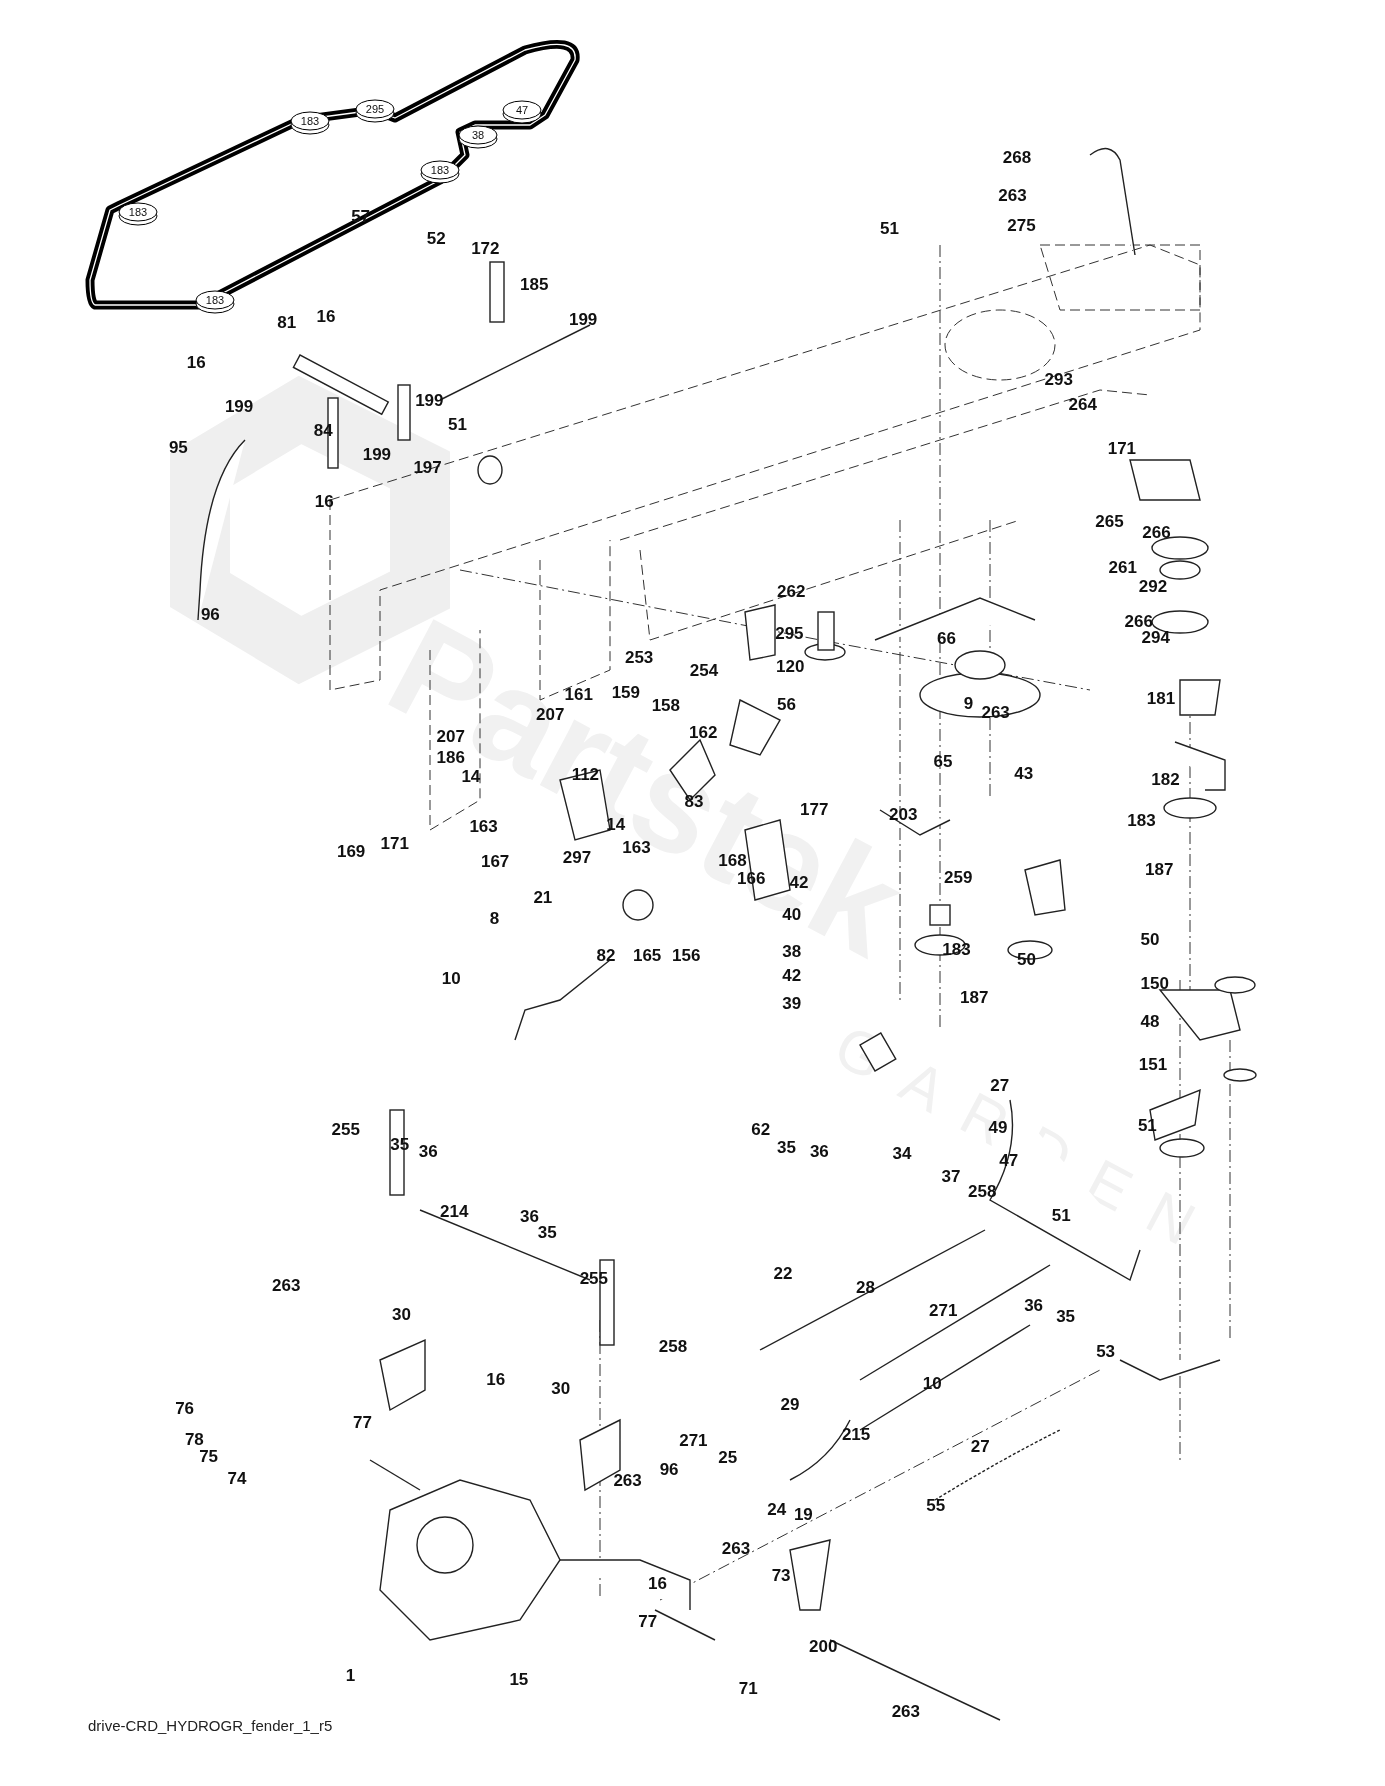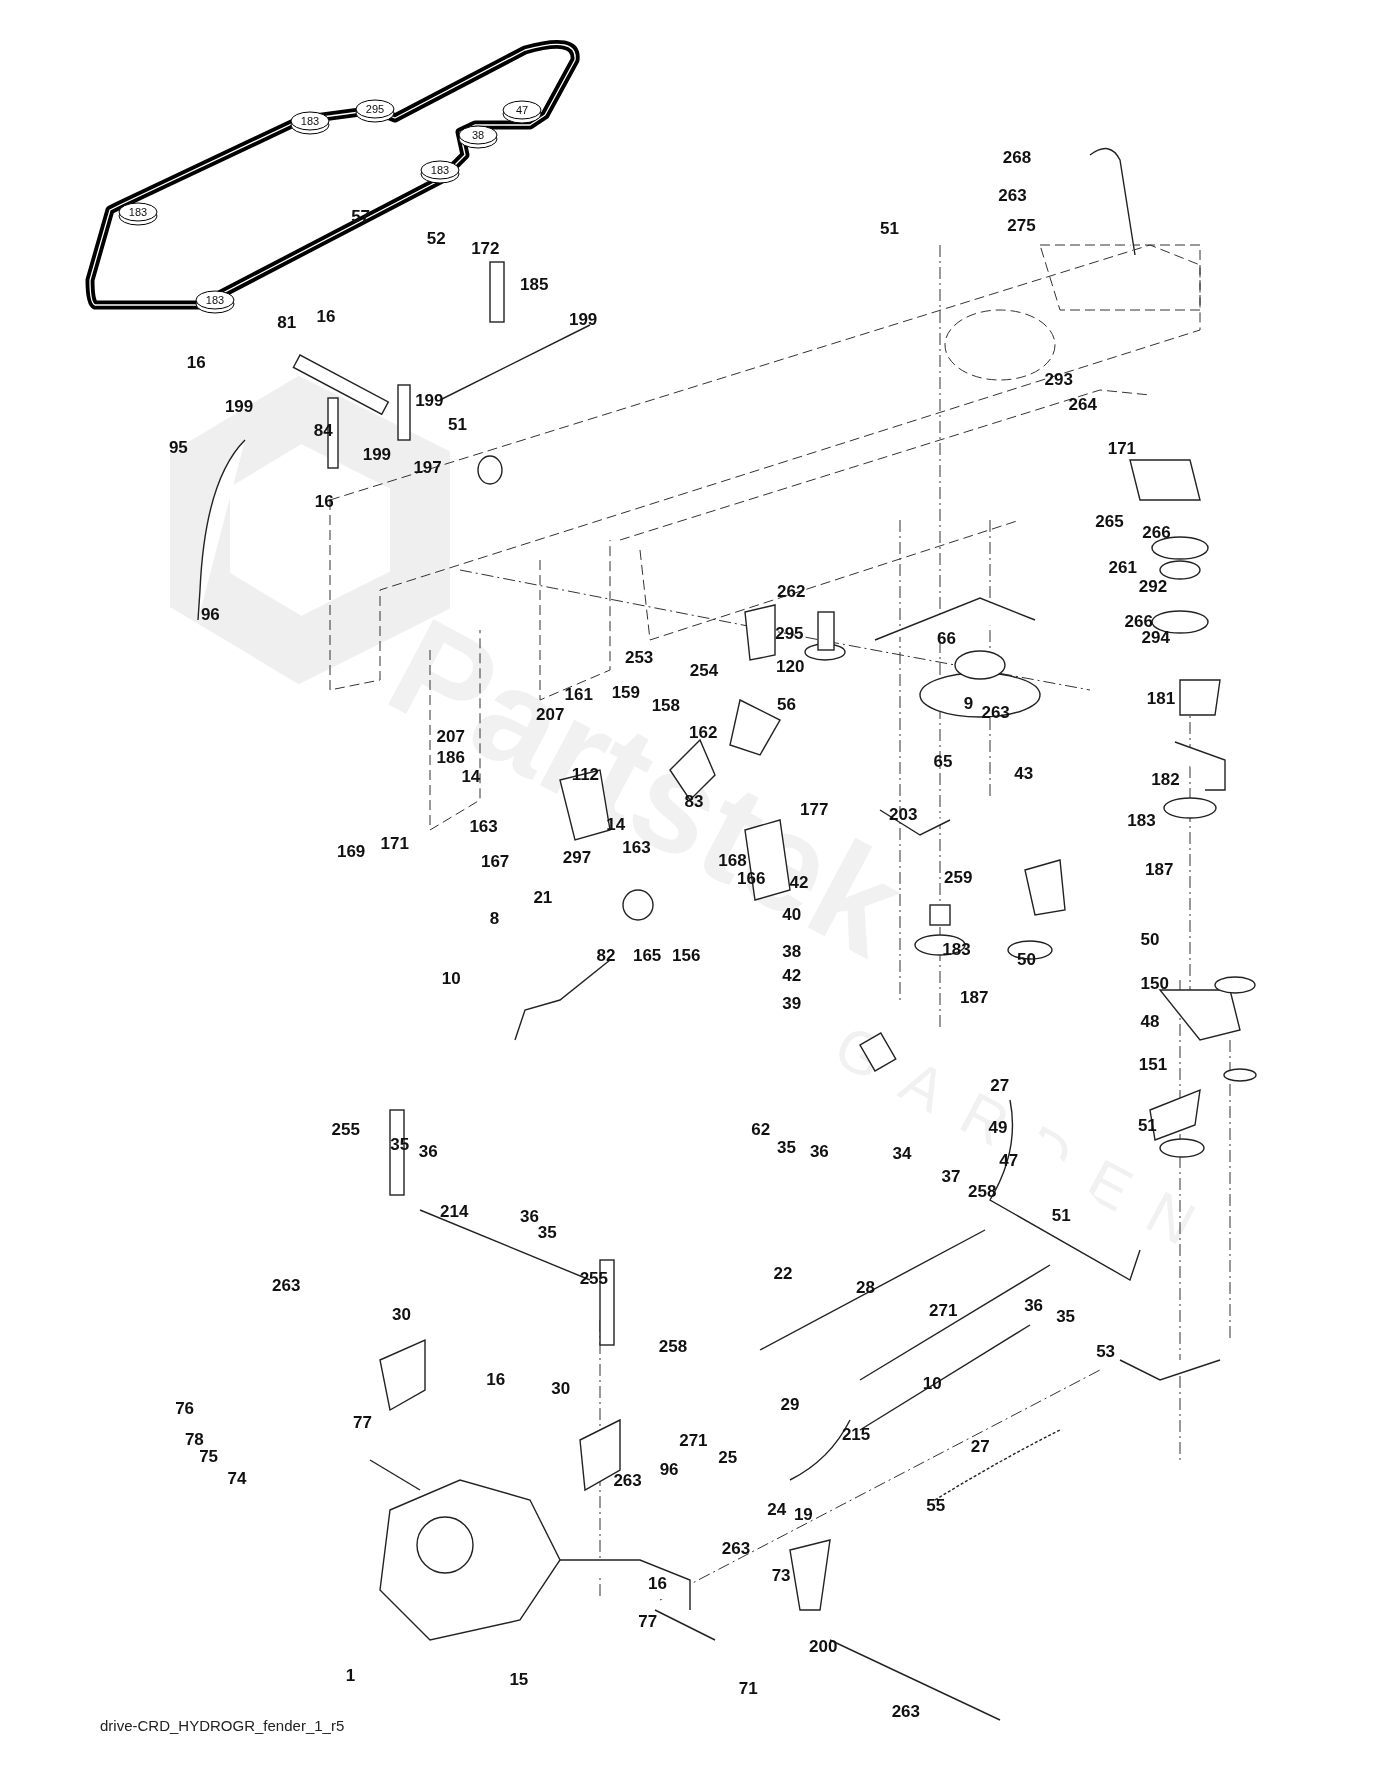--- a/index.html
+++ b/index.html
@@ -1,20 +1,20 @@
 <!DOCTYPE html>
 <html><head>
 <meta charset="utf-8">
 <style>
   html, body { margin:0; padding:0; background:#ffffff; }
   body { width:1385px; height:1786px; position:relative; overflow:hidden; font-family:"Liberation Sans", sans-serif; }
   #diagram { position:absolute; left:0; top:0; width:1385px; height:1786px; }
   .callout { font-family:"Liberation Sans", sans-serif; font-weight:bold; font-size:17px; fill:#111; }
   .pulley-tag { font-family:"Liberation Sans", sans-serif; font-size:11px; fill:#111; }
-  .footer { position:absolute; left:100px; top:1717px; font-size:15px; color:#222; font-family:"Liberation Sans", sans-serif; }
+  .footer { position:absolute; left:88px; top:1717px; font-size:15px; color:#222; font-family:"Liberation Sans", sans-serif; }
   .wm { fill:none; stroke:#efefef; stroke-width:60; }
   .wmt { font-family:"Liberation Sans", sans-serif; font-weight:bold; font-size:140px; fill:#f1f1f1; }
   .wms { font-family:"Liberation Sans", sans-serif; font-size:60px; fill:#f1f1f1; letter-spacing:28px; }
   .part { stroke:#222; stroke-width:1.4; fill:#fff; }
   .dash { stroke:#333; stroke-width:1; fill:none; stroke-dasharray:10 5; }
   .dashdot { stroke:#333; stroke-width:1; fill:none; stroke-dasharray:12 4 2 4; }
   .belt { stroke:#000; stroke-width:9; fill:none; stroke-linejoin:round; }
   .beltw { stroke:#fff; stroke-width:1.3; fill:none; stroke-linejoin:round; }
 </style>
 </head>

